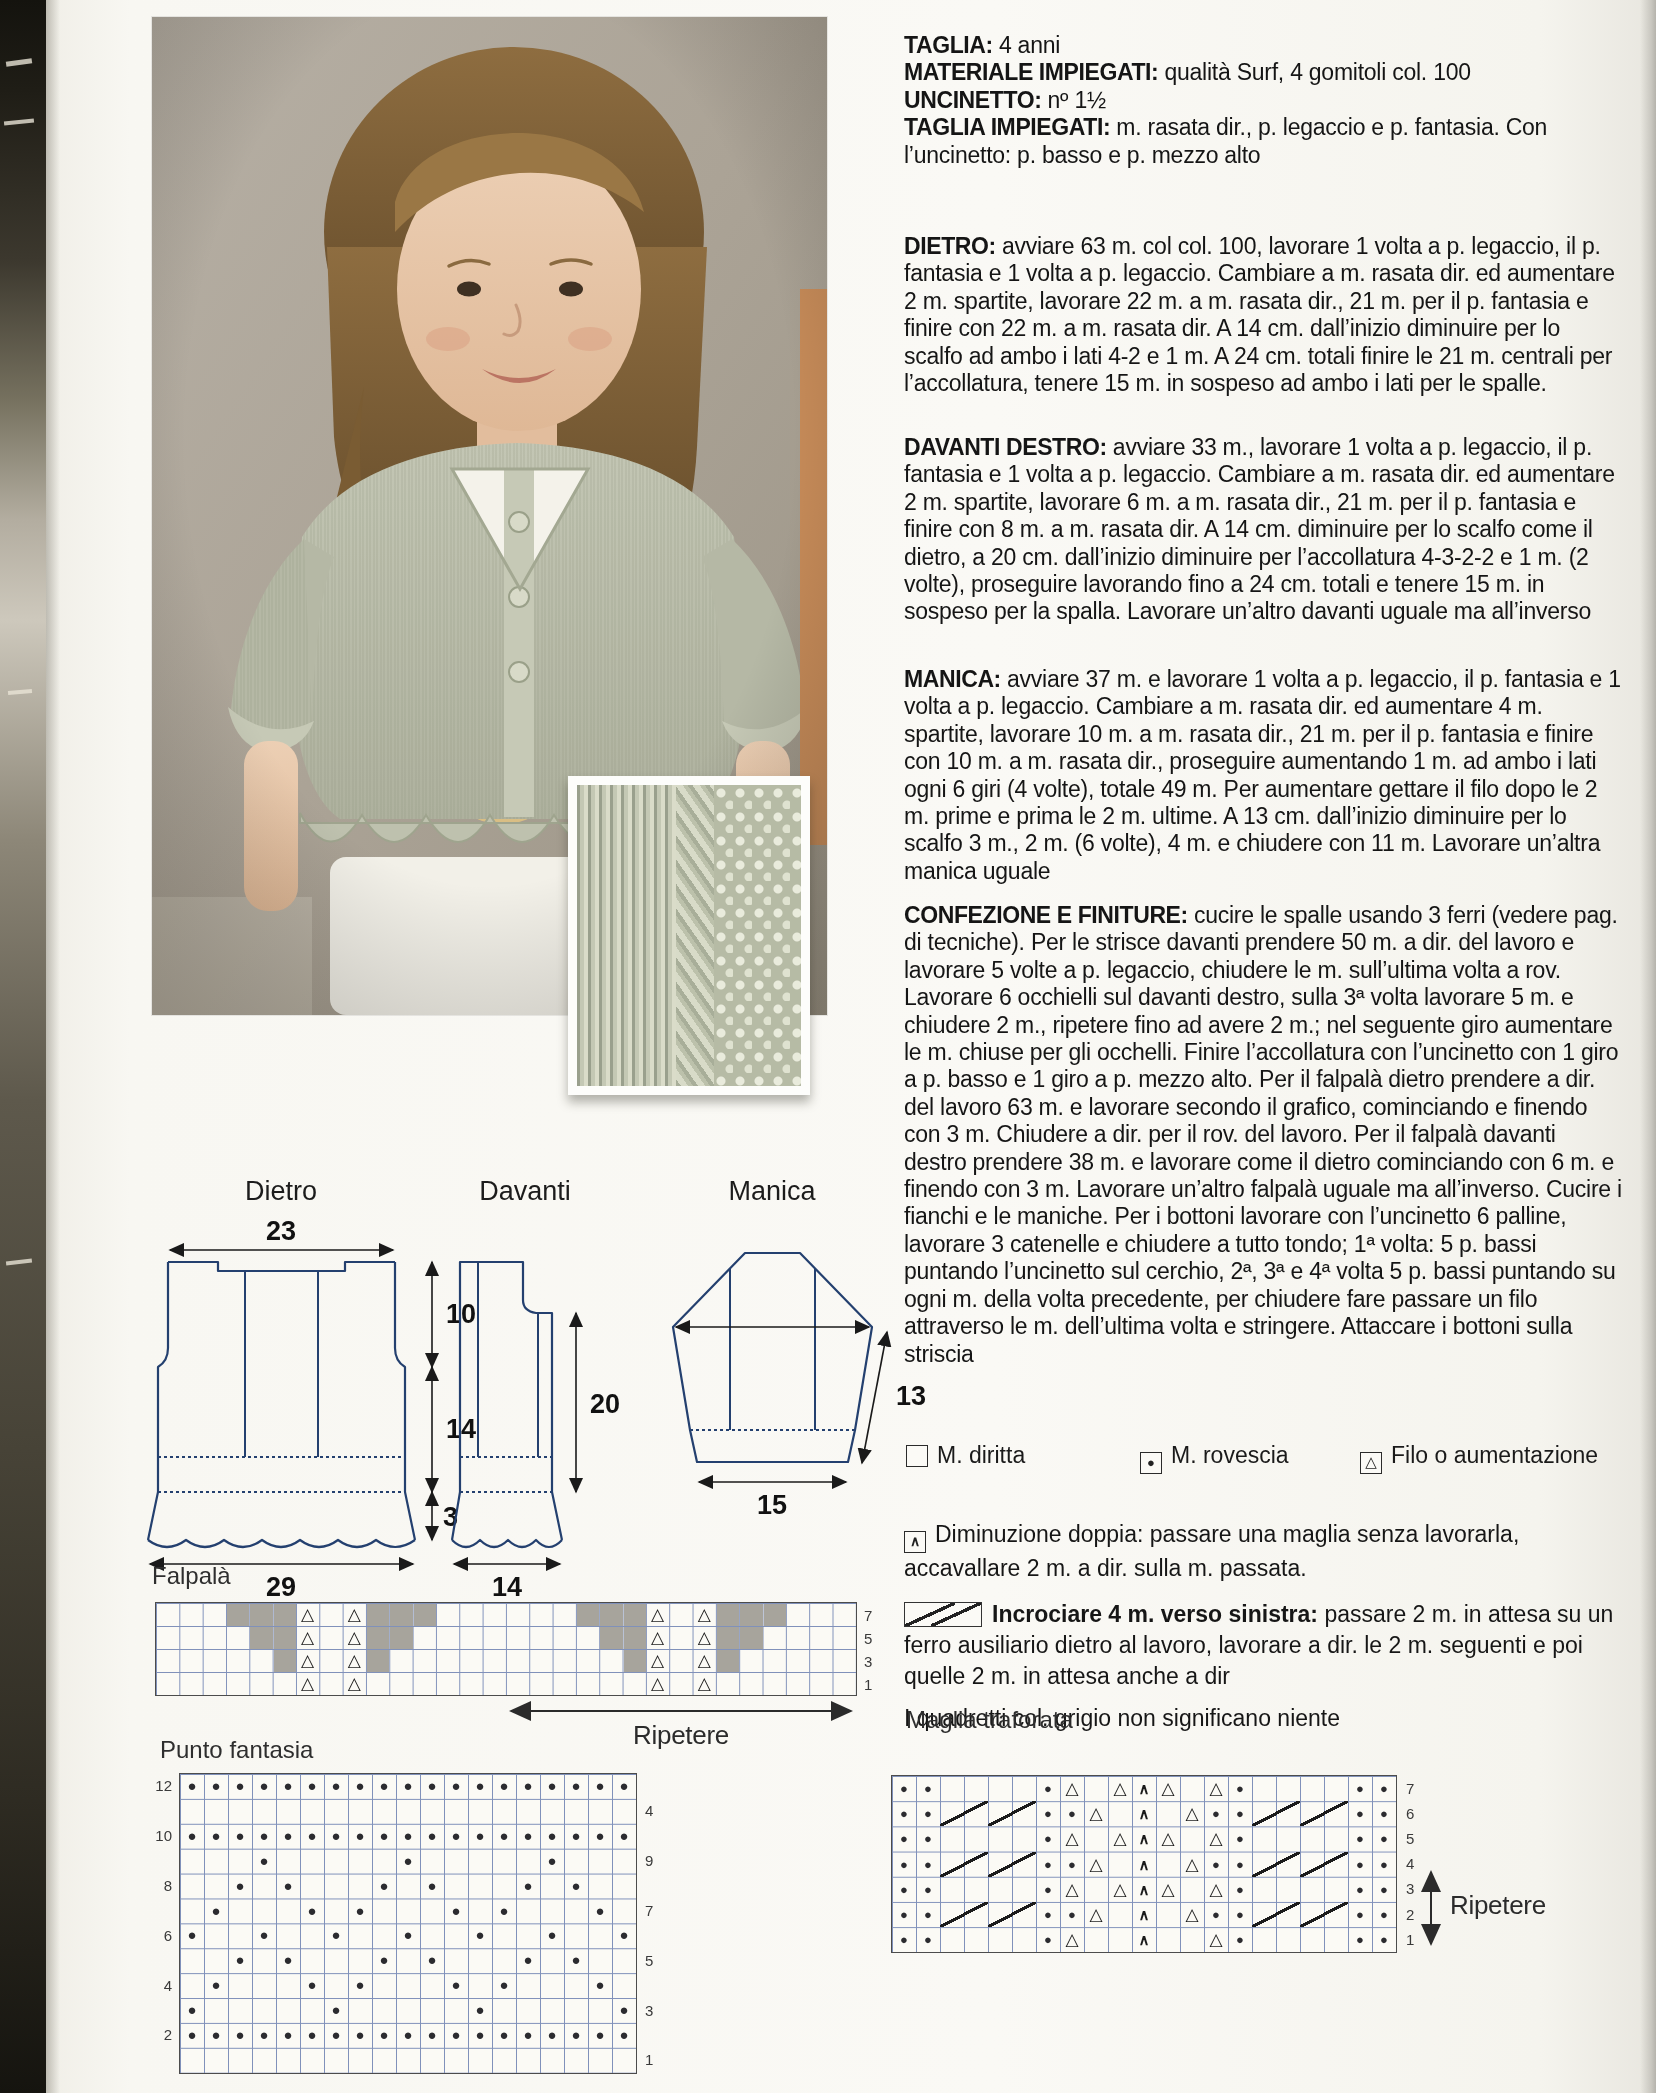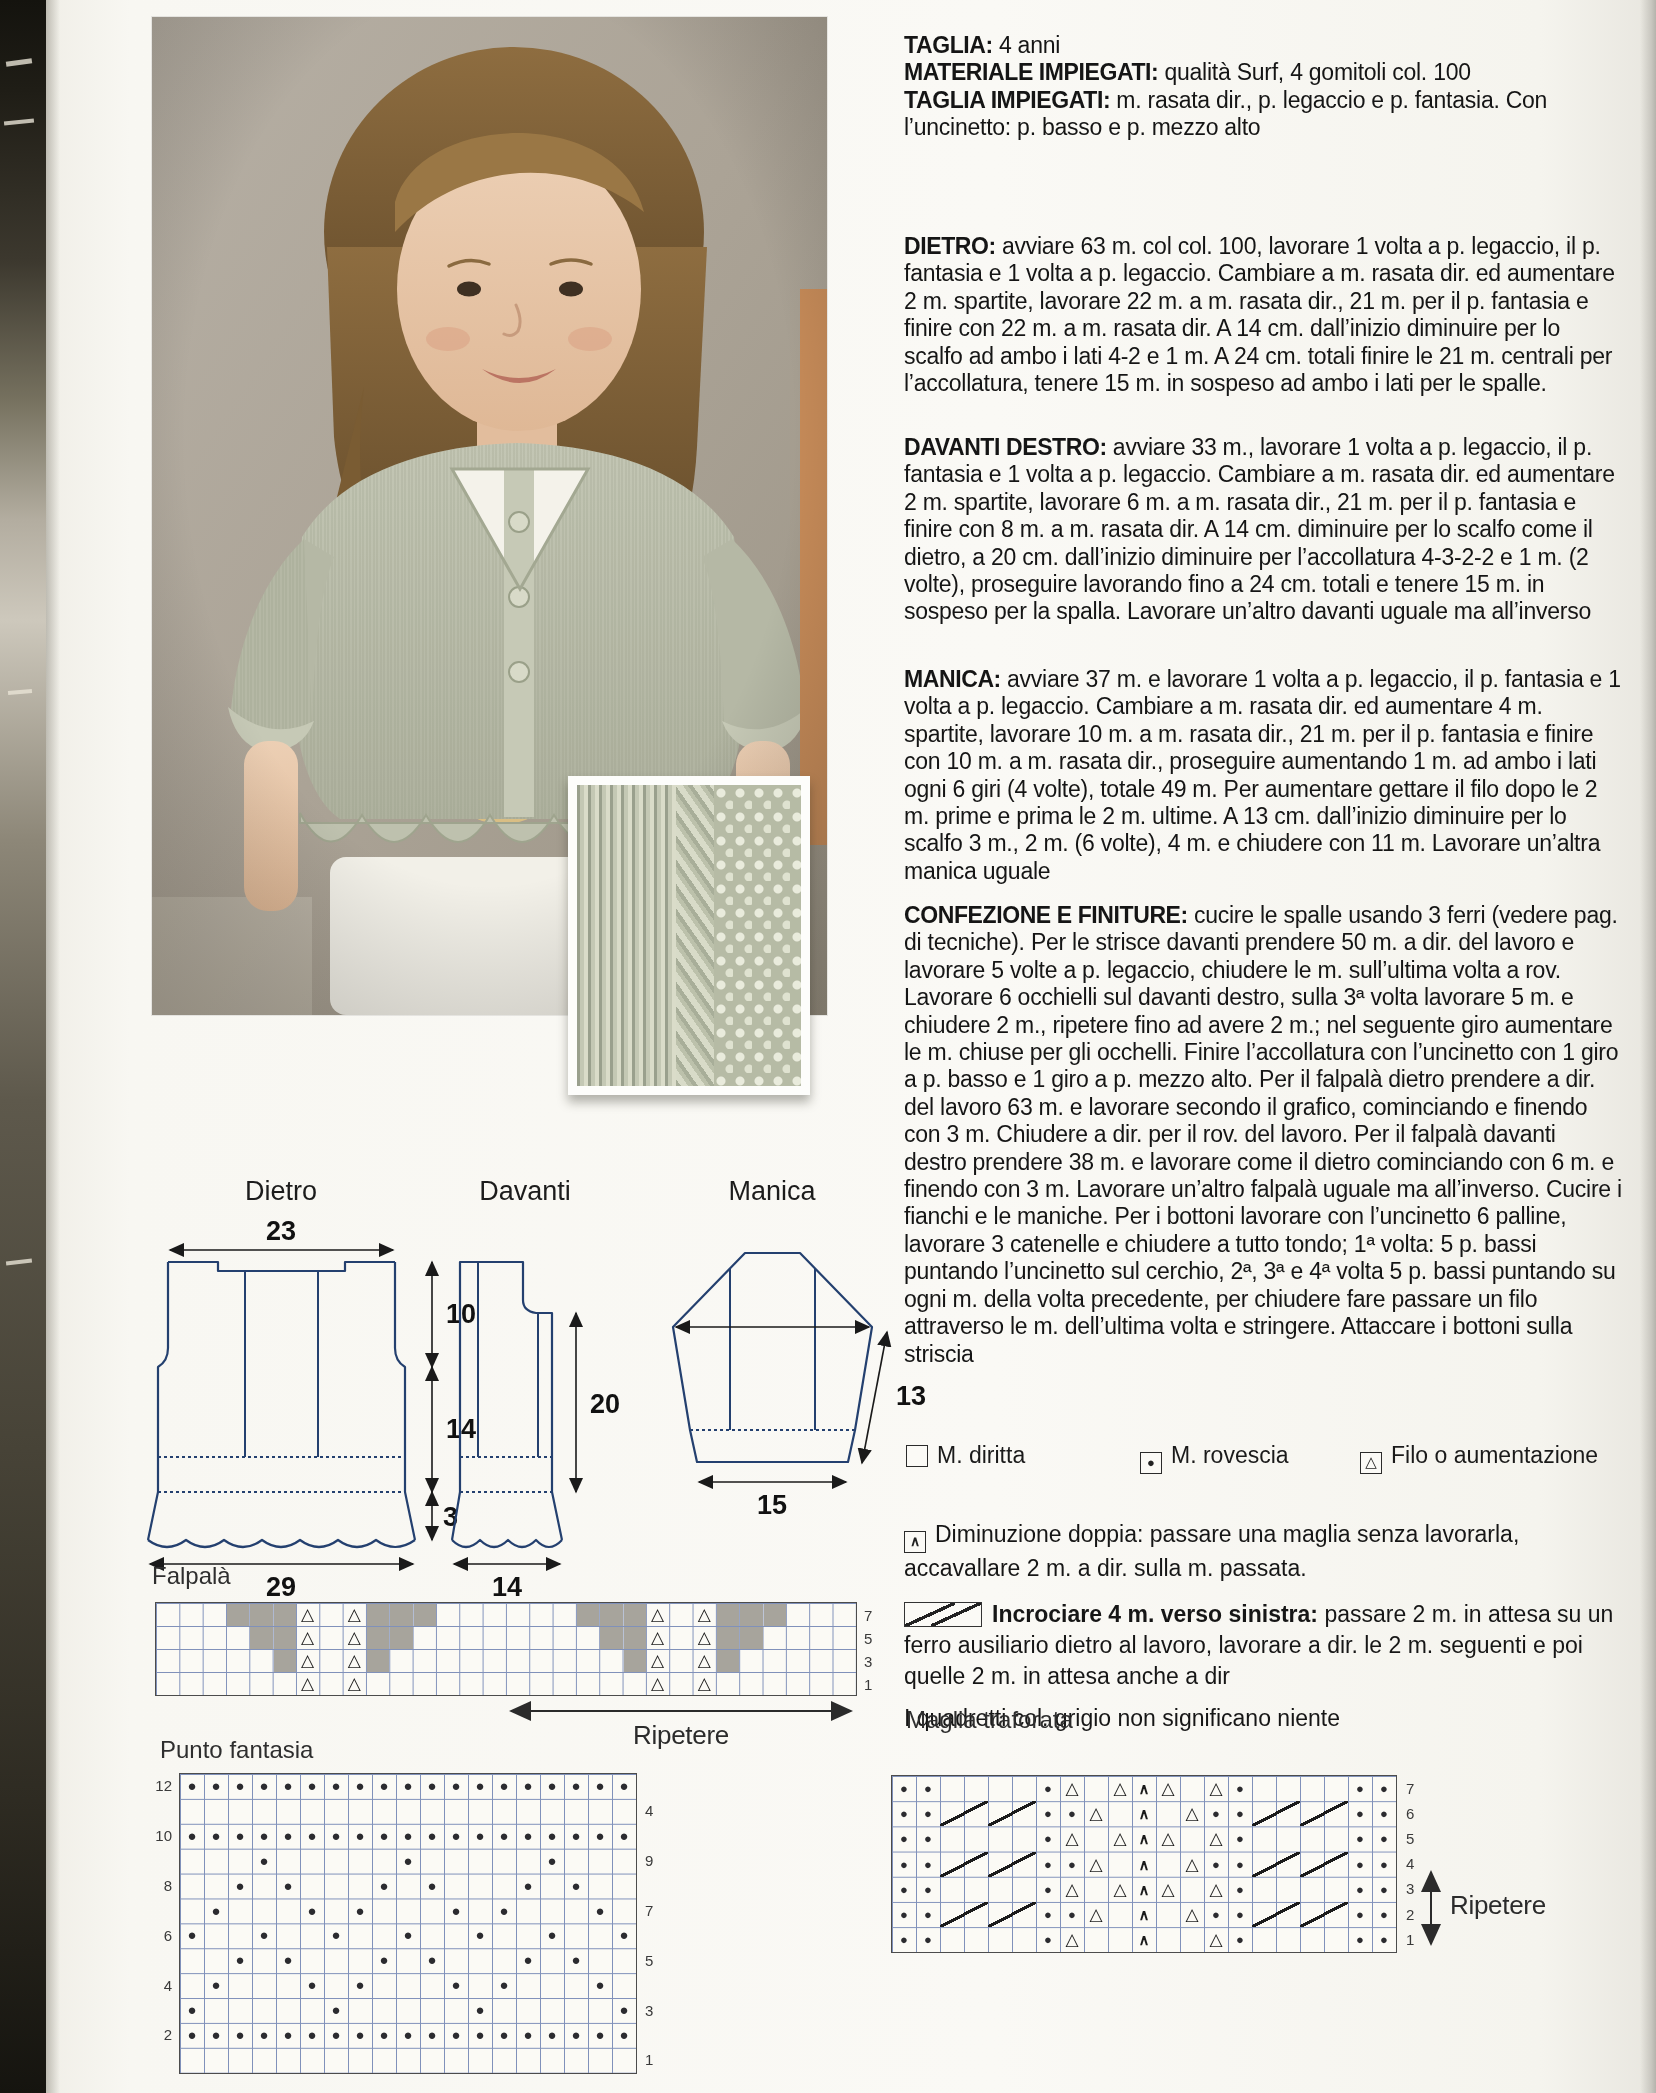--- a/index.html
+++ b/index.html
@@ -171,20 +171,21 @@
       <div class="tex-rib"></div>
       <div class="tex-cable"></div>
       <div class="tex-lace"></div>
     </div>
   </div>
 
   <div class="tcol">
     <div class="tp" style="top:32px;">
       <p><b>TAGLIA:</b><span> 4 anni</span></p>
       <p><b>MATERIALE IMPIEGATI:</b><span> qualità Surf, 4 gomitoli col. 100</span></p>
+      <p><b>UNCINETTO:</b><span> nº 1½</span></p>
       <p><b>TAGLIA IMPIEGATI:</b><span> m. rasata dir., p. legaccio e p. fantasia. Con l’uncinetto: p. basso e p. mezzo alto</span></p>
     </div>
     <p class="tp" style="top:233px;"><b>DIETRO:</b><span> avviare 63 m. col col. 100, lavorare 1 volta a p. legaccio, il p. fantasia e 1 volta a p. legaccio. Cambiare a m. rasata dir. ed aumentare 2 m. spartite, lavorare 22 m. a m. rasata dir., 21 m. per il p. fantasia e finire con 22 m. a m. rasata dir. A 14 cm. dall’inizio diminuire per lo scalfo ad ambo i lati 4-2 e 1 m. A 24 cm. totali finire le 21 m. centrali per l’accollatura, tenere 15 m. in sospeso ad ambo i lati per le spalle.</span></p>
     <p class="tp" style="top:434px;"><b>DAVANTI DESTRO:</b><span> avviare 33 m., lavorare 1 volta a p. legaccio, il p. fantasia e 1 volta a p. legaccio. Cambiare a m. rasata dir. ed aumentare 2 m. spartite, lavorare 6 m. a m. rasata dir., 21 m. per il p. fantasia e finire con 8 m. a m. rasata dir. A 14 cm. diminuire per lo scalfo come il dietro, a 20 cm. dall’inizio diminuire per l’accollatura 4-3-2-2 e 1 m. (2 volte), proseguire lavorando fino a 24 cm. totali e tenere 15 m. in sospeso per la spalla. Lavorare un’altro davanti uguale ma all’inverso</span></p>
     <p class="tp" style="top:666px;"><b>MANICA:</b><span> avviare 37 m. e lavorare 1 volta a p. legaccio, il p. fantasia e 1 volta a p. legaccio. Cambiare a m. rasata dir. ed aumentare 4 m. spartite, lavorare 10 m. a m. rasata dir., 21 m. per il p. fantasia e finire con 10 m. a m. rasata dir., proseguire aumentando 1 m. ad ambo i lati ogni 6 giri (4 volte), totale 49 m. Per aumentare gettare il filo dopo le 2 m. prime e prima le 2 m. ultime. A 13 cm. dall’inizio diminuire per lo scalfo 3 m., 2 m. (6 volte), 4 m. e chiudere con 11 m. Lavorare un’altra manica uguale</span></p>
     <p class="tp" style="top:902px;"><b>CONFEZIONE E FINITURE:</b><span> cucire le spalle usando 3 ferri (vedere pag. di tecniche). Per le strisce davanti prendere 50 m. a dir. del lavoro e lavorare 5 volte a p. legaccio, chiudere le m. sull’ultima volta a rov. Lavorare 6 occhielli sul davanti destro, sulla 3ª volta lavorare 5 m. e chiudere 2 m., ripetere fino ad avere 2 m.; nel seguente giro aumentare le m. chiuse per gli occhelli. Finire l’accollatura con l’uncinetto con 1 giro a p. basso e 1 giro a p. mezzo alto. Per il falpalà dietro prendere a dir. del lavoro 63 m. e lavorare secondo il grafico, cominciando e finendo con 3 m. Chiudere a dir. per il rov. del lavoro. Per il falpalà davanti destro prendere 38 m. e lavorare come il dietro cominciando con 6 m. e finendo con 3 m. Lavorare un’altro falpalà uguale ma all’inverso. Cucire i fianchi e le maniche. Per i bottoni lavorare con l’uncinetto 6 palline, lavorare 3 catenelle e chiudere a tutto tondo; 1ª volta: 5 p. bassi puntando l’uncinetto sul cerchio, 2ª, 3ª e 4ª volta 5 p. bassi puntando su ogni m. della volta precedente, per chiudere fare passare un filo attraverso le m. dell’ultima volta e stringere. Attaccare i bottoni sulla striscia</span></p>
   </div>
 
   <svg class="diagrams" width="800" height="440" viewBox="0 0 800 440">
     <defs>

